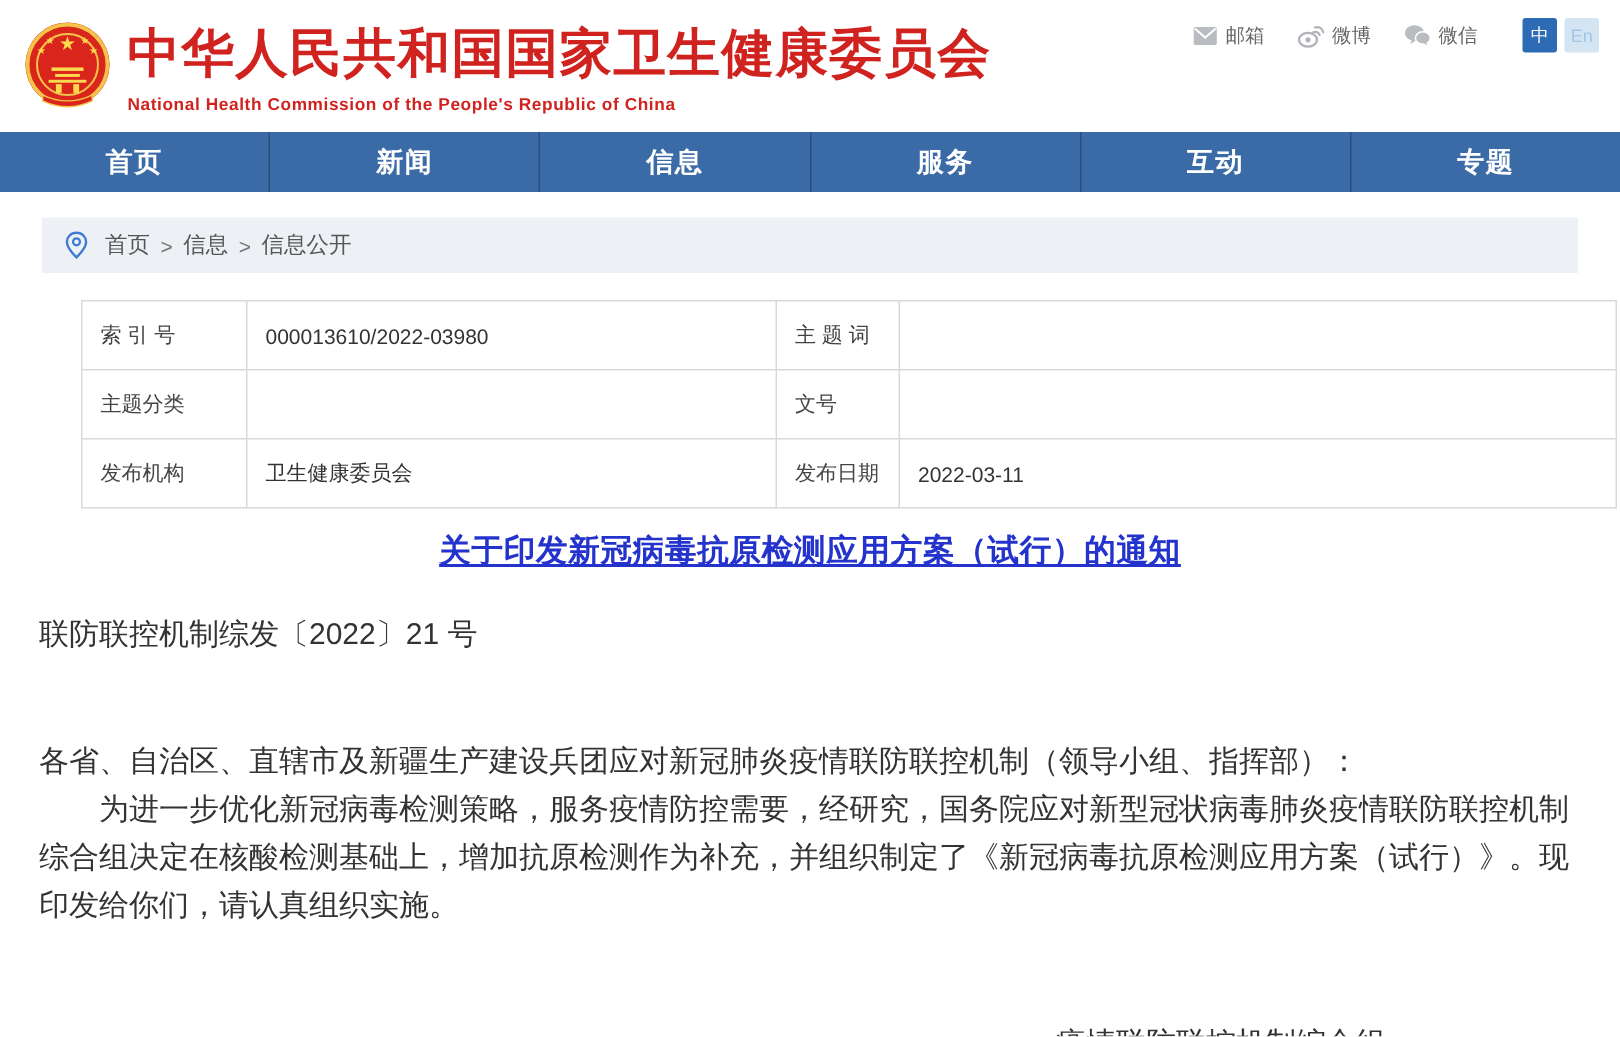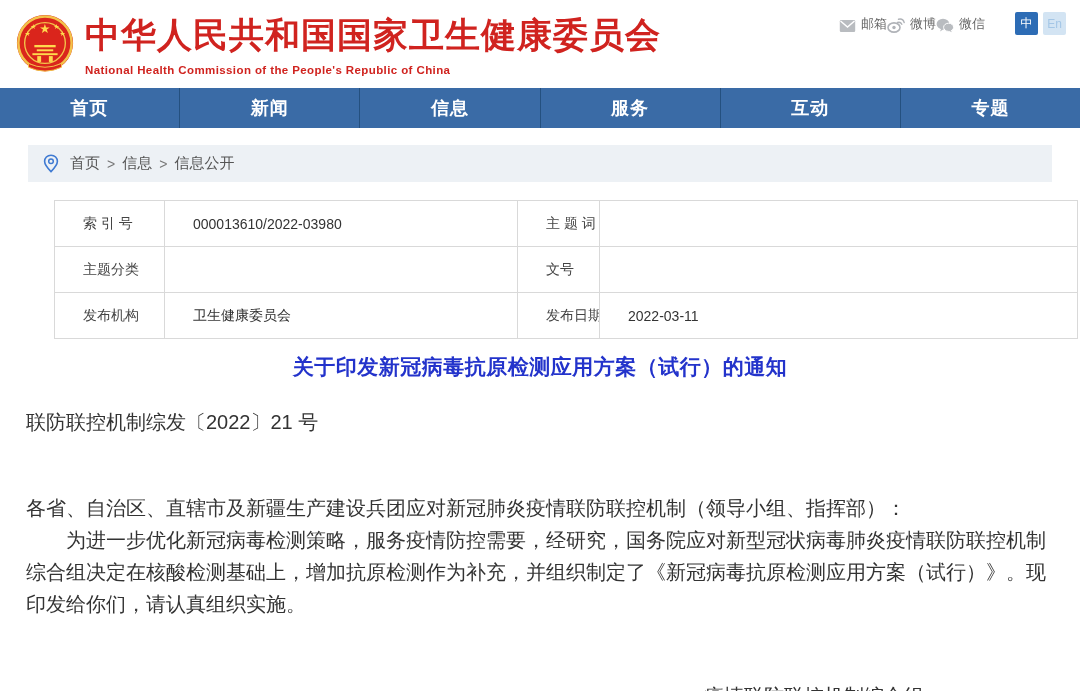--- a/index.html
+++ b/index.html
@@ -8,47 +8,47 @@
   .page { position: relative; width: 1080px; height: 691px; overflow: hidden; background: #fff; margin: 0 auto; }
 
   
   .header { position: relative; height: 88px; display: flex; align-items: center; padding: 0 14px; }
   .brand { display: flex; align-items: center; text-decoration: none; cursor: pointer; }
   .emblem { width: 62px; height: 62px; flex: 0 0 auto; }
   .brand-text { margin-left: 9px; }
   .site-title { font-size: 35px; font-weight: bold; color: var(--brand-red, #d0231f); letter-spacing: 1px; }
   .site-subtitle { font-size: 11.5px; font-weight: bold; color: var(--brand-red, #d0231f); margin-top: 5px; letter-spacing: 0.4px; }
   .header-right { position: absolute; right: 14px; top: 12px; display: flex; align-items: center; }
-  .quick-link { display: flex; align-items: flex-end; text-decoration: none; cursor: pointer; }
+  .quick-link { display: flex; align-items: center; margin-left: 22px; text-decoration: none; cursor: pointer; }
   .quick-link svg { margin-right: 5px; }
   .quick-link span { font-size: 13px; color: #666; }
   .lang-switch { display: flex; margin-left: 30px; }
   .lang { width: 23px; height: 23px; display: flex; align-items: center; justify-content: center; font-size: 12px; border-radius: 2px; cursor: pointer; text-decoration: none; }
   .lang.zh { background: var(--lang-active-bg, #2d6cb5); color: #fff; }
   .lang.en { background: var(--lang-inactive-bg, #d3e4f3); color: var(--lang-inactive-text, #a4c6e6); margin-left: 5px; }
 
   
   .nav { display: flex; height: 40px; background: var(--nav-bg, #3a6ba6); }
   .nav-item { flex: 1 1 0; display: flex; align-items: center; justify-content: center; color: #fff; font-size: 18px; font-weight: bold; text-decoration: none; cursor: pointer; letter-spacing: 1px; }
   .nav-item + .nav-item { border-left: 1px solid var(--nav-divider, #24507f); }
 
   
   .breadcrumb-bar { margin: 17px 28px 0; height: 37px; background: var(--breadcrumb-bg, #edf1f5); display: flex; align-items: center; padding: 0 14px; }
   .breadcrumb-bar svg { margin-right: 10px; }
   .crumb { font-size: 15px; color: #555; text-decoration: none; cursor: pointer; }
   .crumb-sep { font-size: 14px; color: #777; margin: 0 7px; }
 
   
   .meta-table { width: 1024px; margin: 18px 28px 0; border-collapse: collapse; table-layout: fixed; }
-  .meta-table td { border: 1px solid var(--table-border, #d9d9d9); height: 46px; font-size: 14px; color: #333; padding: 0 28px; overflow: hidden; white-space: nowrap; }
+  .meta-table td { border: 1px solid var(--table-border, #d9d9d9); height: 46px; font-size: 14px; color: #333; padding: 0 12px; overflow: hidden; white-space: nowrap; }
   .meta-table td.lbl { color: #444; }
 
   
   .content { padding: 0 26px; color: var(--body-text, #333); }
-  .doc-title { margin-top: 14px; text-align: center; font-size: 21px; font-weight: bold; color: var(--title-blue, #2333cb); letter-spacing: 0.5px; }
+  .doc-title { margin-top: 14px; text-align: center; font-size: 21px; font-weight: bold; color: var(--title-blue, #2333cb); letter-spacing: 0.5px; text-decoration: underline; }
   .doc-number { margin-top: 28px; font-size: 20px; color: #333; }
   .salutation { margin-top: 56px; font-size: 20px; line-height: 32px; }
   .body-para { font-size: 20px; line-height: 32px; text-indent: 2em; }
   .signature { margin-top: 60px; margin-left: auto; width: 480px; text-align: center; font-size: 20px; line-height: 32px; }
 </style>
 </head>
 <body>
 
 <div class="page">
 

